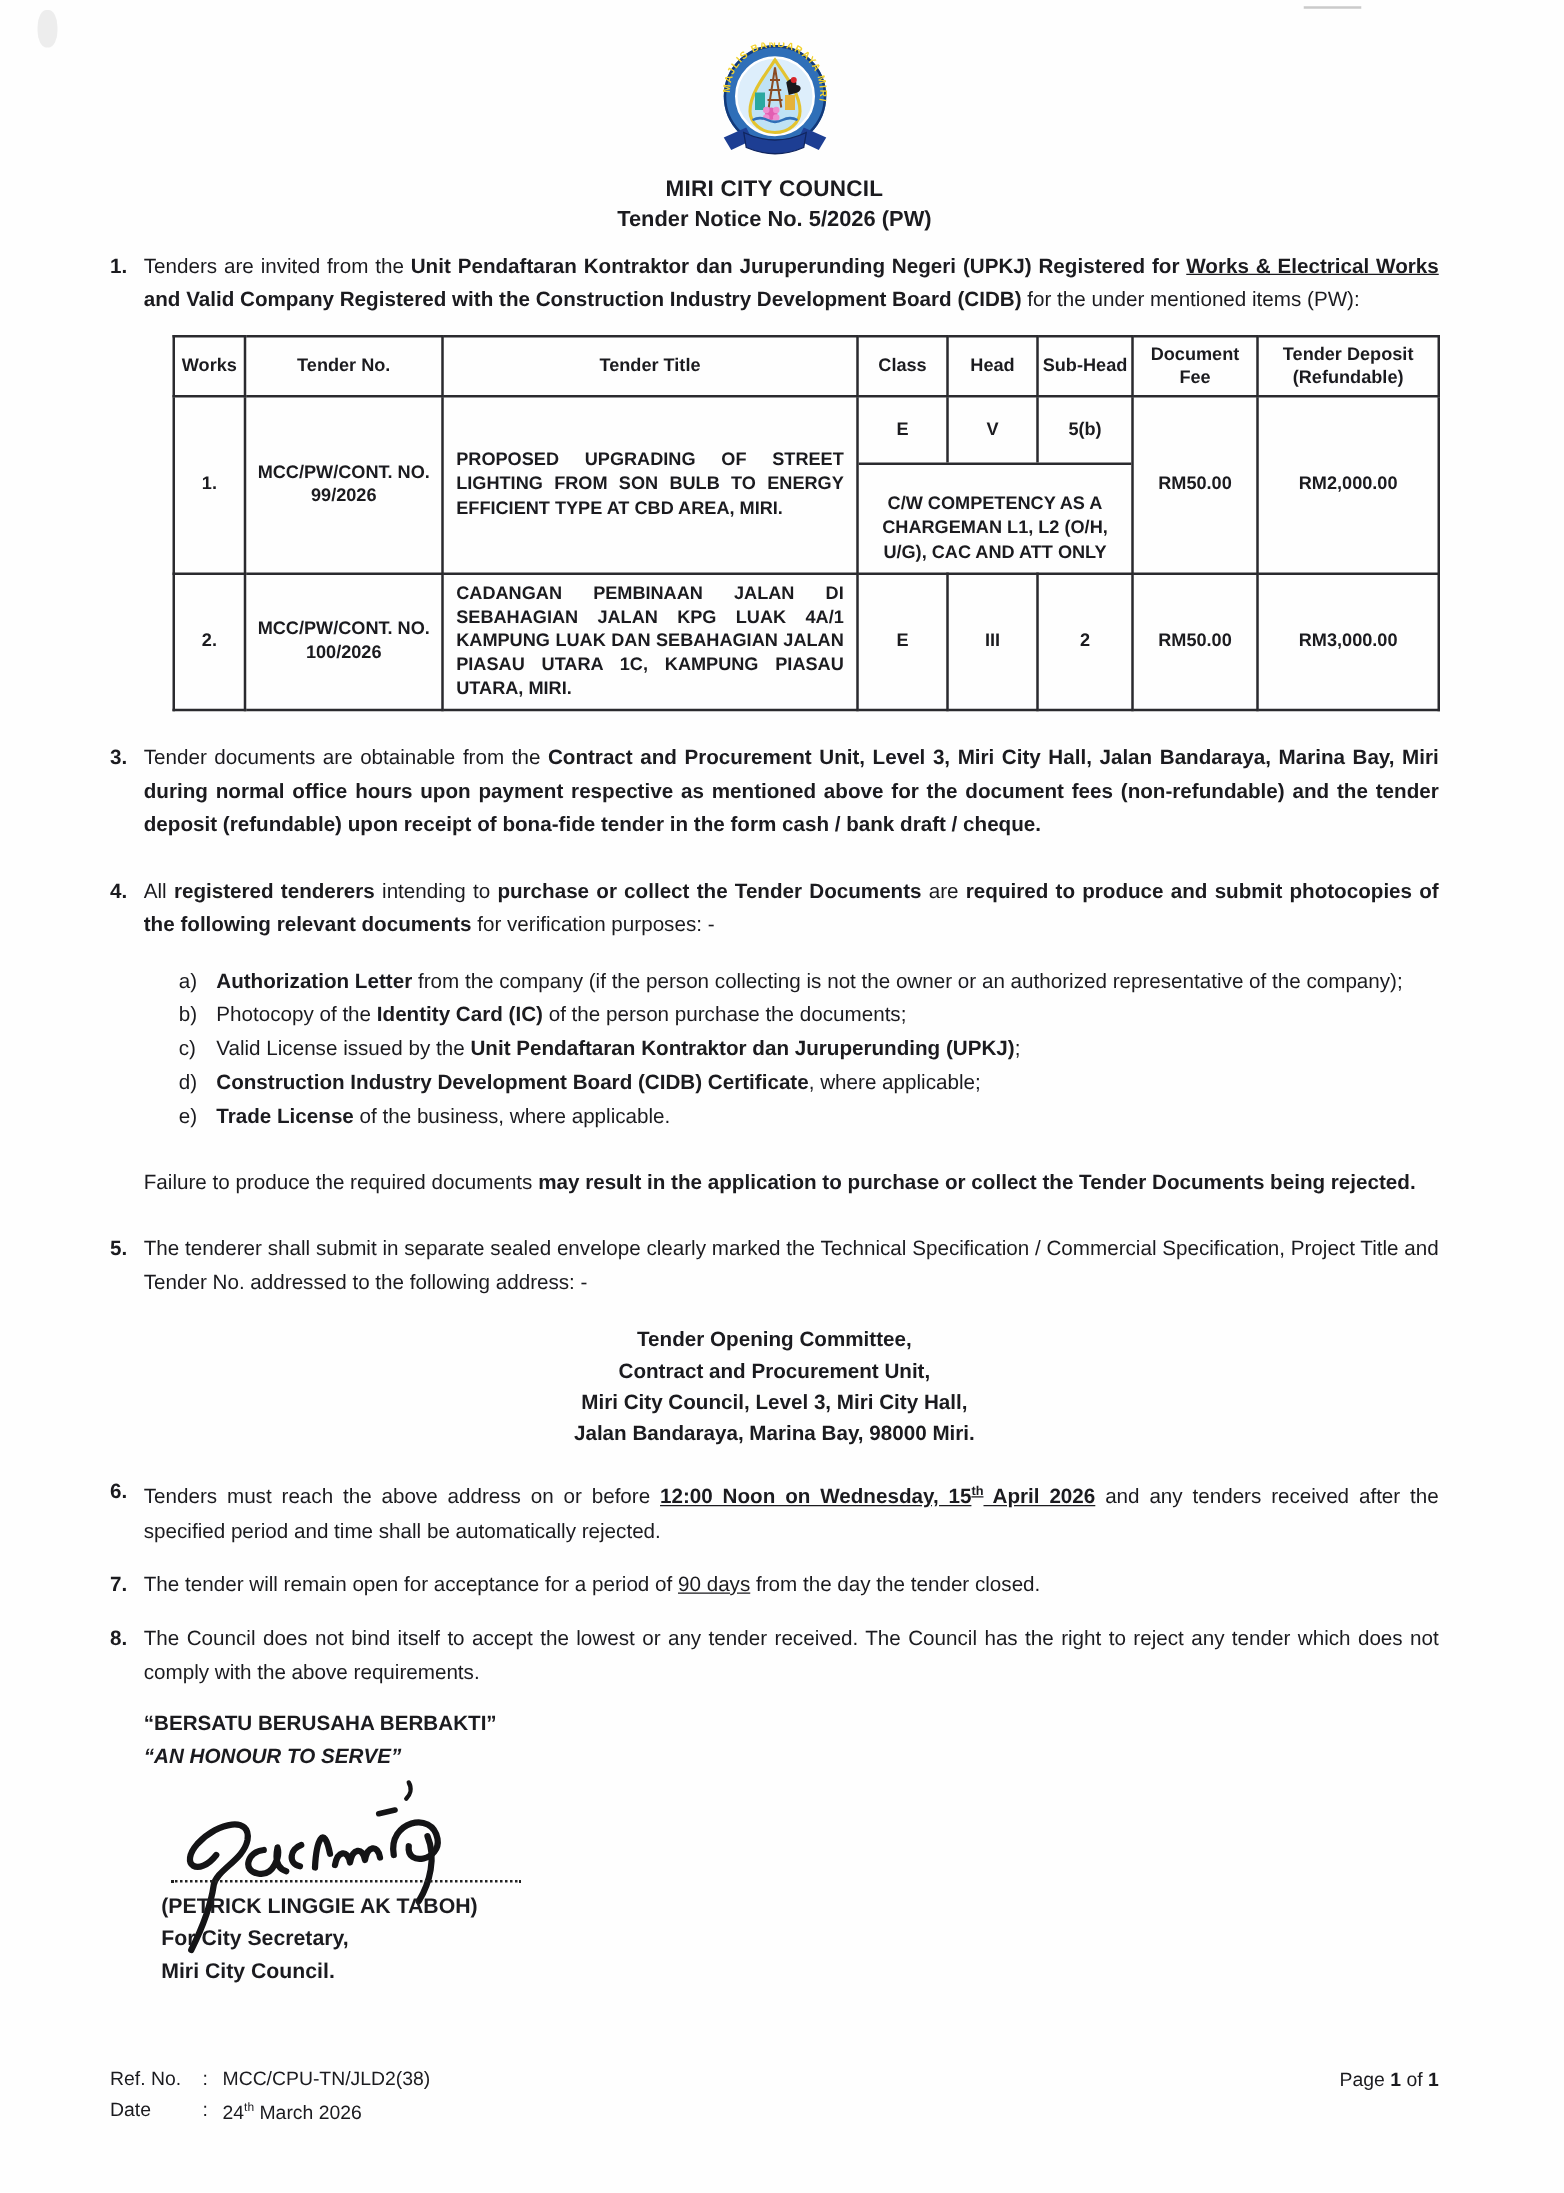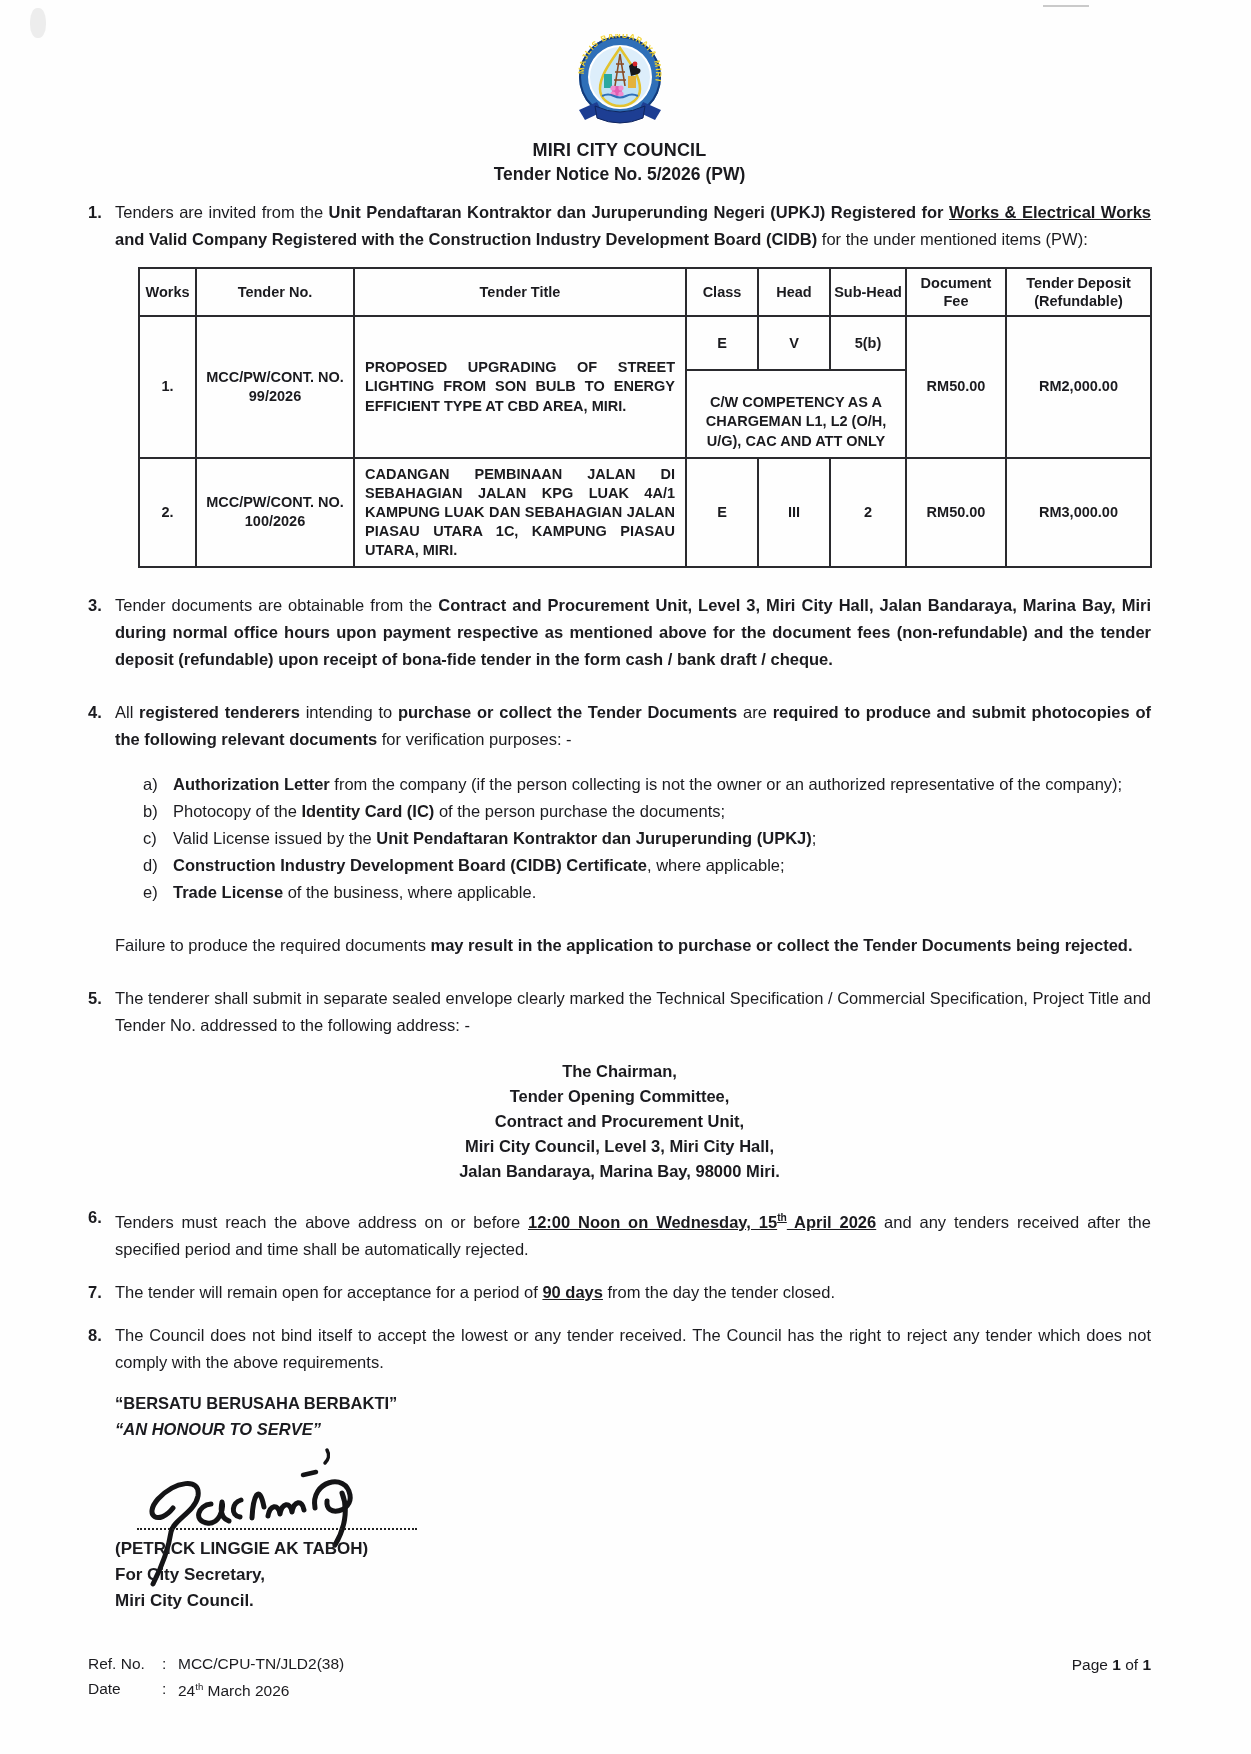--- a/index.html
+++ b/index.html
@@ -45,21 +45,21 @@
   .plain-ind{margin-left:27px;font-size:16.5px;line-height:27px;text-align:justify;}
   
   .address{ text-align:center;font-weight:700;font-size:16.5px;line-height:25px;}
   
   .motto{margin-left:27px;font-size:16.5px;font-weight:700;line-height:26px;}
   .motto .it{font-style:italic;}
   
   .sig-area{position:relative;margin-left:27px;height:160px;}
   .sig-svg{position:absolute;left:0;top:-14px;pointer-events:none;}
   .dotted-line{position:absolute;left:22px;top:72px;width:280px;border-bottom:2.5px dotted #222;}
-  .sig-name{position:absolute;left:0;top:80px;font-size:17px;font-weight:700;line-height:26px;}
+  .sig-name{position:absolute;left:14px;top:80px;font-size:17px;font-weight:700;line-height:26px;}
   
   .footer{position:absolute;left:88px;right:100px;top:1652px;display:flex;justify-content:space-between;align-items:flex-start;font-size:15.5px;}
   .ref-table{line-height:23px;}
   .ref-row{display:flex;align-items:center;}
   .ref-label{width:74px;flex:0 0 74px;}
   .ref-colon{width:16px;flex:0 0 16px;}
   .page-label{font-size:15.5px;margin-top:4px;}
   
   .artifact-line{position:absolute;left:1043px;top:5px;width:46px;height:2px;background:#bdbdbd;opacity:.8;}
   .artifact-smudge{position:absolute;left:30px;top:8px;width:16px;height:30px;background:#d9d9d9;opacity:.45;border-radius:45%;}
@@ -196,35 +196,34 @@
     </div>
 
     <div class="plain-ind m-t26"><span>Failure to produce the required documents </span><span style="font-weight: 700;">may result in the application to purchase or collect the Tender Documents being rejected.</span></div>
 
     <div class="para m-t26">
       <div class="para-num">5.</div>
       <div class="para-body"><span>The tenderer shall submit in separate sealed envelope clearly marked the Technical Specification / Commercial Specification, Project Title and Tender No. addressed to the following address: -</span></div>
     </div>
 
     <div class="address m-t20">
-      <div>The Chairman,</div>
       <div>Tender Opening Committee,</div>
       <div>Contract and Procurement Unit,</div>
       <div>Miri City Council, Level 3, Miri City Hall,</div>
       <div>Jalan Bandaraya, Marina Bay, 98000 Miri.</div>
     </div>
 
     <div class="para m-t20">
       <div class="para-num">6.</div>
       <div class="para-body"><span>Tenders must reach the above address on or before </span><span style="font-weight: 700; text-decoration: underline;">12:00 Noon on Wednesday, 15</span><span style="font-weight: 700; text-decoration: underline; vertical-align: super; font-size: 0.62em;">th</span><span style="font-weight: 700; text-decoration: underline;"> April 2026</span><span> and any tenders received after the specified period and time shall be automatically rejected.</span></div>
     </div>
 
     <div class="para m-t16">
       <div class="para-num">7.</div>
-      <div class="para-body"><span>The tender will remain open for acceptance for a period of </span><span style="font-weight: 700; text-decoration: underline;">90 days</span><span> from the day the tender closed.</span></div>
+      <div class="para-body"><span>The tender will remain open for acceptance for a period of </span><span style="font-weight: 400; text-decoration: underline;">90 days</span><span> from the day the tender closed.</span></div>
     </div>
 
     <div class="para m-t16">
       <div class="para-num">8.</div>
       <div class="para-body"><span>The Council does not bind itself to accept the lowest or any tender received. The Council has the right to reject any tender which does not comply with the above requirements.</span></div>
     </div>
 
     <div class="motto m-t14">
       <div>“BERSATU BERUSAHA BERBAKTI”</div>
       <div class="it">“AN HONOUR TO SERVE”</div>

